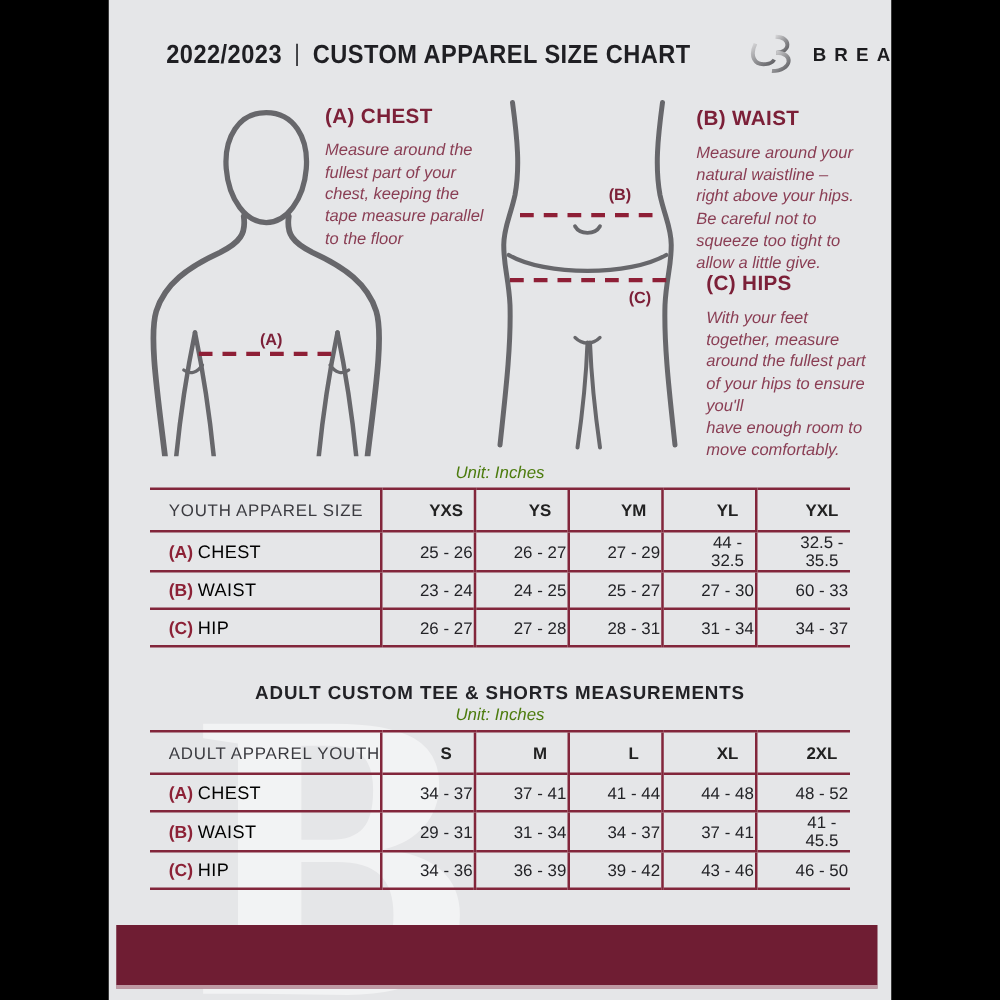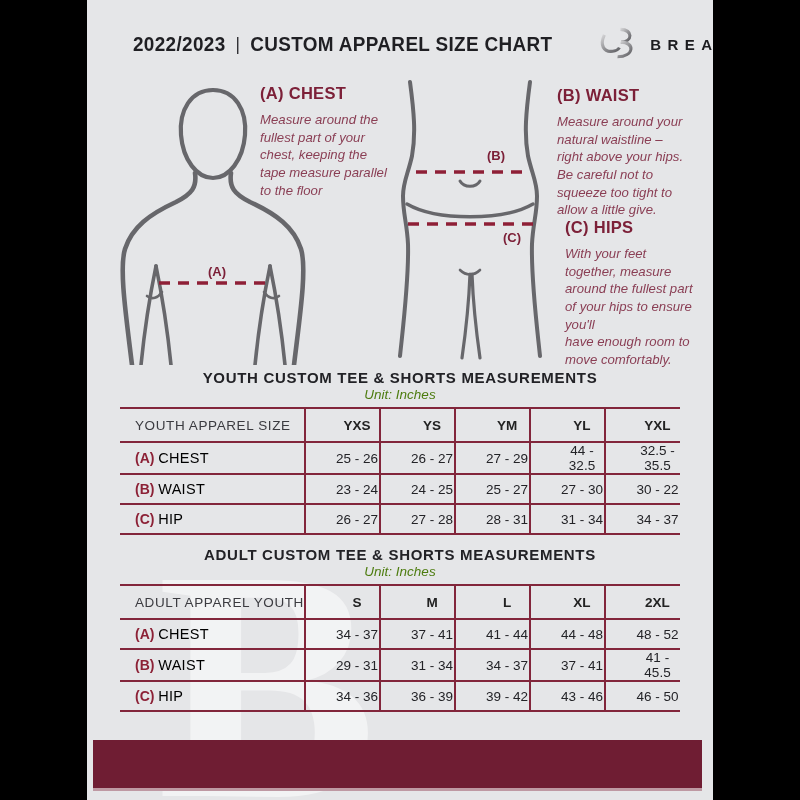--- a/index.html
+++ b/index.html
@@ -152,21 +152,20 @@
       <p>With your feet
 together, measure
 around the fullest part
 of your hips to ensure
 you'll
 have enough room to
 move comfortably.</p>
     </div>
 
     <div class="tbl-block tbl-youth">
-      <div class="tbl-title">YOUTH CUSTOM TEE &amp; SHORTS MEASUREMENTS</div>
       <div class="tbl-unit">Unit: Inches</div>
       <table>
         <tbody>
             <tr class="head">
           <td class="lbl">YOUTH APPAREL SIZE</td>
           <td>YXS</td>
           <td>YS</td>
           <td>YM</td>
           <td>YL</td>
           <td>YXL</td>
@@ -178,21 +177,21 @@
           <td>27 - 29</td>
           <td>44 - 32.5</td>
           <td>32.5 - 35.5</td>
         </tr>
         <tr>
           <td class="lbl"><span class="pfx">(B)</span> <span class="row-lab">WAIST</span></td>
           <td>23 - 24</td>
           <td>24 - 25</td>
           <td>25 - 27</td>
           <td>27 - 30</td>
-          <td>30 - 22</td>
+          <td>60 - 33</td>
         </tr>
         <tr>
           <td class="lbl"><span class="pfx">(C)</span> <span class="row-lab">HIP</span></td>
           <td>26 - 27</td>
           <td>27 - 28</td>
           <td>28 - 31</td>
           <td>31 - 34</td>
           <td>34 - 37</td>
         </tr>
       </tbody>

